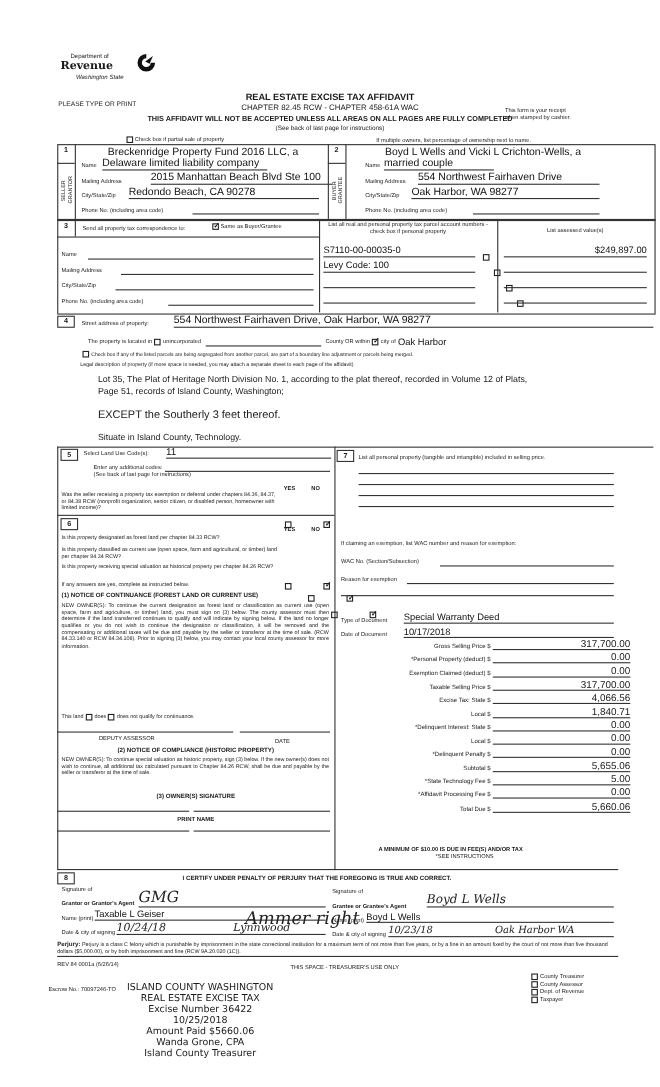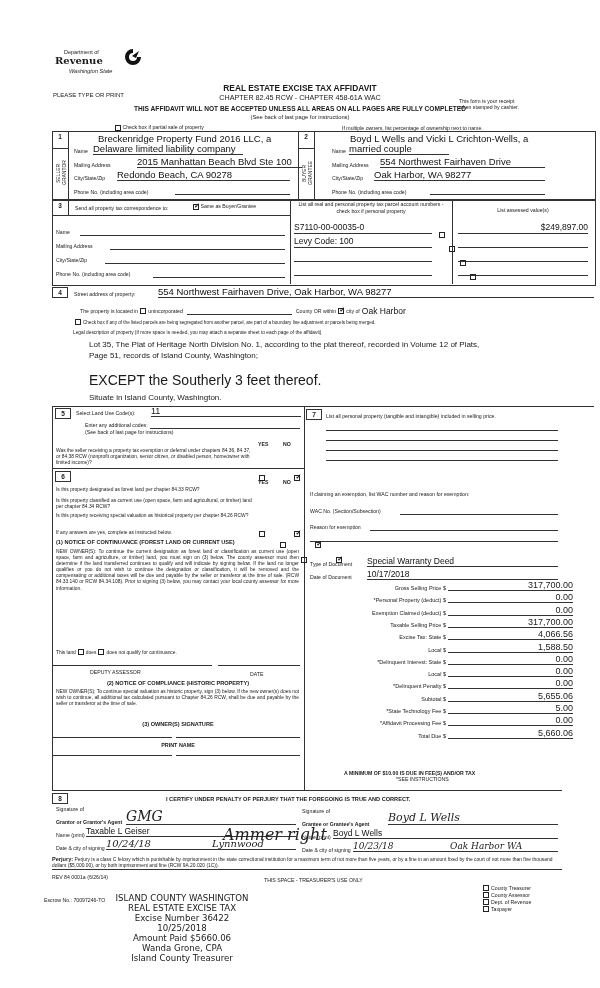--- a/index.html
+++ b/index.html
@@ -135,22 +135,22 @@
   <span>city of</span>
   <span class="hand" style="font-size:8.5px;">Oak Harbor</span>
 </div>
 <div class="abs" style="left:75px;top:319px;display:flex;align-items:center;gap:2px;font-size:4.6px;">
   <span class="cb"></span>
   <span>Check box if any of the listed parcels are being segregated from another parcel, are part of a boundary line adjustment or parcels being merged.</span>
 </div>
 <div class="abs" style="left:73px;top:330px;font-size:4.8px;">Legal description of property (if more space is needed, you may attach a separate sheet to each page of the affidavit)</div>
 <div class="abs" style="left:89px;top:340px;font-size:8px;">Lot 35, The Plat of Heritage North Division No. 1, according to the plat thereof, recorded in Volume 12 of Plats,</div>
 <div class="abs" style="left:89px;top:351px;font-size:8px;">Page 51, records of Island County, Washington;</div>
-<div class="abs" style="left:89px;top:372px;font-size:14px;">EXCEPT the Southerly 3 feet thereof.</div>
-<div class="abs" style="left:89px;top:393px;font-size:8px;">Situate in Island County, Washington.</div>
+<div class="abs" style="left:89px;top:372px;font-size:10px;">EXCEPT the Southerly 3 feet thereof.</div>
+<div class="abs" style="left:89px;top:393px;font-size:8px;">Situate in Island County, Technology.</div>
 
 
 <div class="abs" style="left:52px;top:406px;width:542px;border-top:1px solid #333;"></div>
 <div class="abs" style="left:304px;top:406px;height:385px;border-left:1px solid #333;"></div>
 <div class="abs" style="left:52px;top:406px;height:385px;border-left:1px solid #333;"></div>
 
 <div class="abs box bold center" style="left:55px;top:408px;width:14px;height:9px;font-size:6.5px;line-height:9px;">5</div>
 <div class="abs tiny" style="left:76px;top:410px;">Select Land Use Code(s):</div>
 <div class="abs hand line" style="left:151px;top:406px;width:150px;font-size:9px;">11</div>
 <div class="abs tiny" style="left:85px;top:422px;">Enter any additional codes:</div>
@@ -232,21 +232,21 @@
     <div class="calc-row" style="top:36.900000000000006px;">
          <div class="calc-label">Taxable Selling Price $</div>
          <div class="calc-val">317,700.00</div>
        </div>
     <div class="calc-row" style="top:49.2px;">
          <div class="calc-label">Excise Tax:  State $</div>
          <div class="calc-val">4,066.56</div>
        </div>
     <div class="calc-row" style="top:61.5px;">
          <div class="calc-label">Local $</div>
-         <div class="calc-val">1,588.50</div>
+         <div class="calc-val">1,840.71</div>
        </div>
     <div class="calc-row" style="top:73.80000000000001px;">
          <div class="calc-label">*Delinquent Interest:  State $</div>
          <div class="calc-val">0.00</div>
        </div>
     <div class="calc-row" style="top:86.10000000000001px;">
          <div class="calc-label">Local $</div>
          <div class="calc-val">0.00</div>
        </div>
     <div class="calc-row" style="top:98.4px;">

